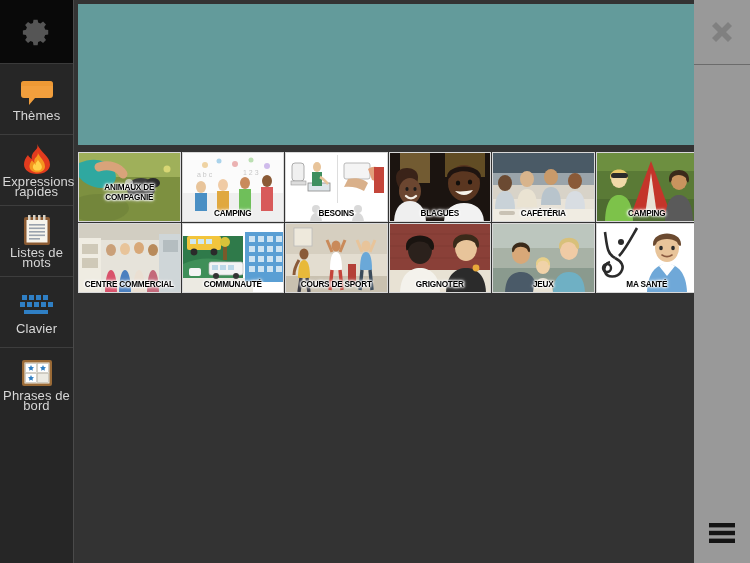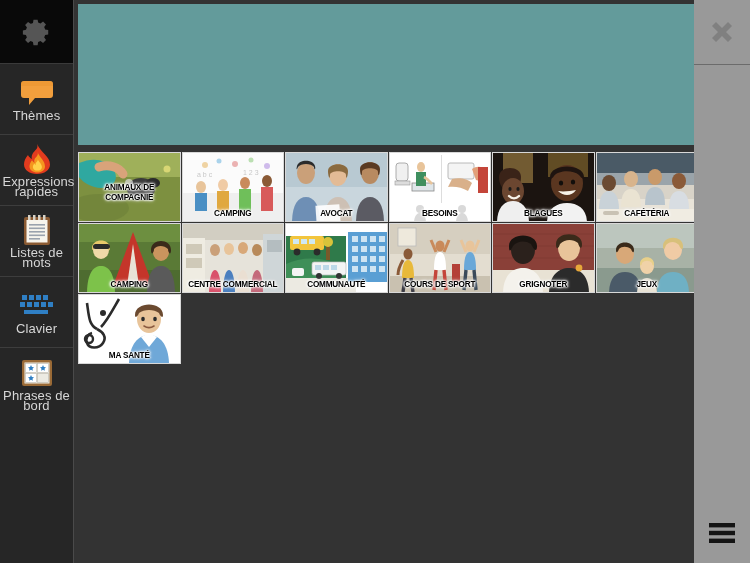--- a/index.html
+++ b/index.html
@@ -242,41 +242,20 @@
             <ellipse cx="62" cy="30" rx="5" ry="6" fill="#c98a5c"></ellipse>
               <rect x="56" y="36" width="12" height="22" fill="#6fbf5a"></rect>
             <ellipse cx="84" cy="28" rx="5" ry="6" fill="#8a5a36"></ellipse>
               <rect x="78" y="34" width="12" height="24" fill="#d85a5a"></rect>
           </g>
         </svg>
       </div>
       <div class="cap">CAMPING</div>
     </div>
 
-    <div class="card">
-      <div class="art">
-        <svg width="103" height="70" viewBox="0 0 103 70" preserveAspectRatio="none">
-          <rect width="103" height="70" fill="#c9d6dd"></rect>
-          <rect y="0" width="103" height="34" fill="#b8c9d2"></rect>
-          <g>
-            <ellipse cx="20" cy="20" rx="9" ry="11" fill="#caa079"></ellipse>
-            <path d="M11 13c2-7 16-7 18 0 1 4-1 4-1 1-3-4-13-4-16 0-1 3-2 3-1-1z" fill="#2b2b2b"></path>
-            <path d="M6 70c0-18 6-26 14-26s14 8 14 26z" fill="#6e8fb5"></path>
-            <ellipse cx="52" cy="22" rx="9" ry="11" fill="#e3bb95"></ellipse>
-            <path d="M42 18c0-9 20-9 20 0 0 5-2 10-2 4 0-5-16-5-16 0 0 6-2 1-2-4z" fill="#8a6a3f"></path>
-            <path d="M38 70c0-18 6-26 14-26s14 8 14 26z" fill="#cdc0b4"></path>
-            <ellipse cx="84" cy="20" rx="9" ry="11" fill="#b88a60"></ellipse>
-            <path d="M74 16c0-9 20-9 20 0 0 6-2 9-2 3 0-5-16-5-16 0 0 6-2 3-2-3z" fill="#5a3a22"></path>
-            <path d="M70 70c0-18 6-26 14-26s14 8 14 26z" fill="#5b5b63"></path>
-          </g>
-          <rect x="30" y="52" width="24" height="18" fill="#ffffff" opacity=".9" transform="rotate(-4 42 61)"></rect>
-        </svg>
-      </div>
-      <div class="cap">AVOCAT</div>
-    </div>
 
     <div class="card">
       <div class="art">
         <svg width="103" height="70" viewBox="0 0 103 70" preserveAspectRatio="none">
           <rect width="103" height="70" fill="#ffffff"></rect>
           <line x1="51.5" y1="2" x2="51.5" y2="50" stroke="#ddd" stroke-width="1"></line>
           <g>
             <rect x="6" y="10" width="12" height="18" rx="3" fill="#f0f0f0" stroke="#999" stroke-width=".8"></rect>
             <rect x="5" y="28" width="15" height="4" fill="#dcdcdc" stroke="#999" stroke-width=".6"></rect>
             <rect x="22" y="30" width="22" height="8" fill="#dfe6ea" stroke="#888" stroke-width=".8"></rect>

